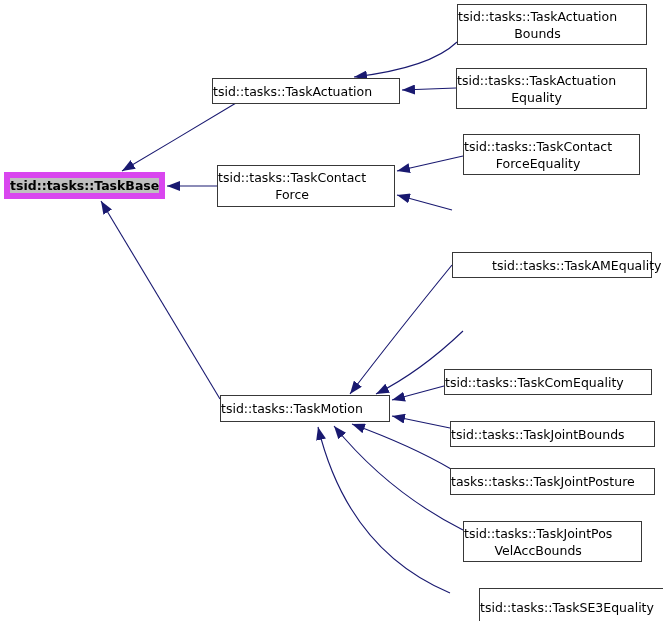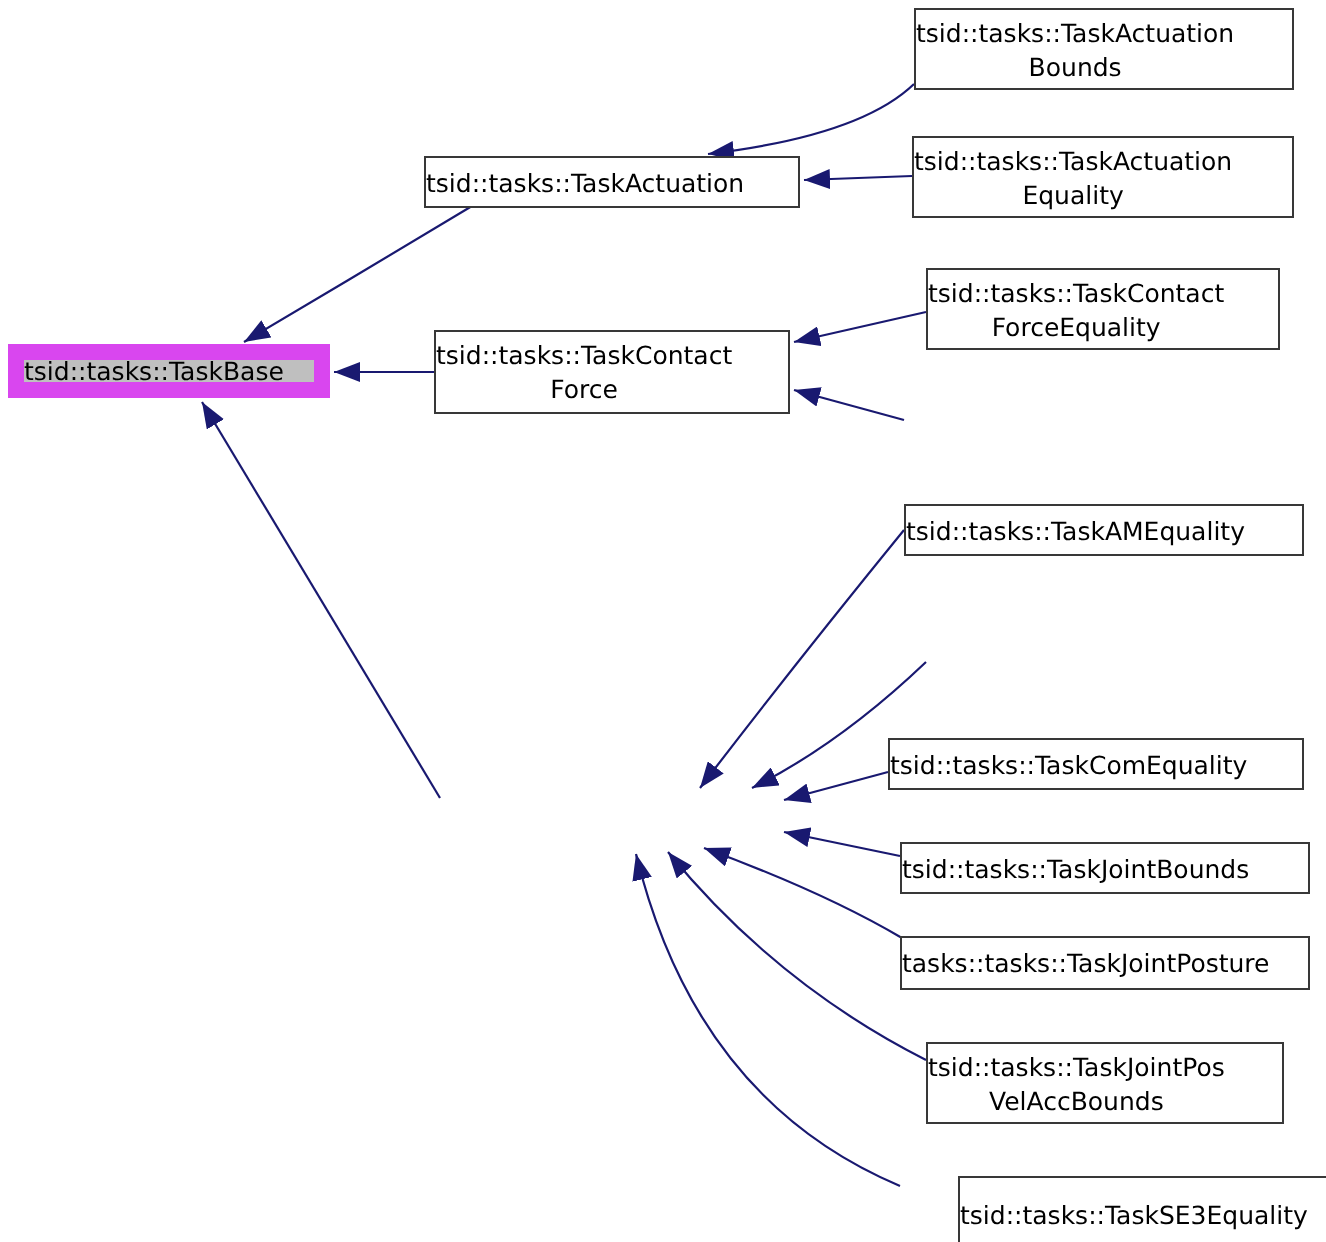--- a/index.html
+++ b/index.html
@@ -14,21 +14,21 @@
   .edge{stroke:#191970;stroke-width:1.1;fill:none;}
   .node{
     position:absolute;box-sizing:border-box;
     background:#ffffff;border:1px solid #383838;
     color:#000000;font-size:12.5px;line-height:17px;
     display:flex;align-items:center;justify-content:flex-start;
     text-align:center;white-space:pre-line;
     cursor:pointer;
   }
   .node.selected{
-    background:#bfbfbf;border:8px solid #d946ef;cursor:default;
+    background:#bfbfbf;border:6px solid #d946ef;cursor:default;font-weight:bold;
   }
 </style>
 </head>
 <body>
 
 <div class="canvas">
 
   <svg class="edge-layer" width="663" height="621">
     <defs>
       <marker id="arrow" markerUnits="userSpaceOnUse" markerWidth="14" markerHeight="10" refX="13" refY="5" orient="auto">
@@ -57,38 +57,41 @@
 
   <div class="node" style="left:212px;top:78px;width:188px;height:26px;">
     <span>tsid::tasks::TaskActuation</span>
   </div>
 
   <div class="node" style="left:217px;top:165px;width:178px;height:42px;">
     <span>tsid::tasks::TaskContact
 Force</span>
   </div>
 
+  <div class="node" style="left:220px;top:395px;width:170px;height:27px;">
+    <span>tsid::tasks::TaskMotion</span>
+  </div>
 
   <div class="node" style="left:457px;top:4px;width:190px;height:41px;">
     <span>tsid::tasks::TaskActuation
 Bounds</span>
   </div>
 
   <div class="node" style="left:456px;top:68px;width:191px;height:41px;">
     <span>tsid::tasks::TaskActuation
 Equality</span>
   </div>
 
   <div class="node" style="left:463px;top:134px;width:177px;height:41px;">
     <span>tsid::tasks::TaskContact
 ForceEquality</span>
   </div>
 
 
-  <div class="node" style="left:452px;top:252px;width:200px;height:26px;">
+  <div class="node" style="left:452px;top:252px;width:200px;height:26px;padding-left:39px;">
     <span>tsid::tasks::TaskAMEquality</span>
   </div>
 
 
   <div class="node" style="left:444px;top:369px;width:208px;height:26px;">
     <span>tsid::tasks::TaskComEquality</span>
   </div>
 
   <div class="node" style="left:450px;top:421px;width:205px;height:26px;">
     <span>tsid::tasks::TaskJointBounds</span>

